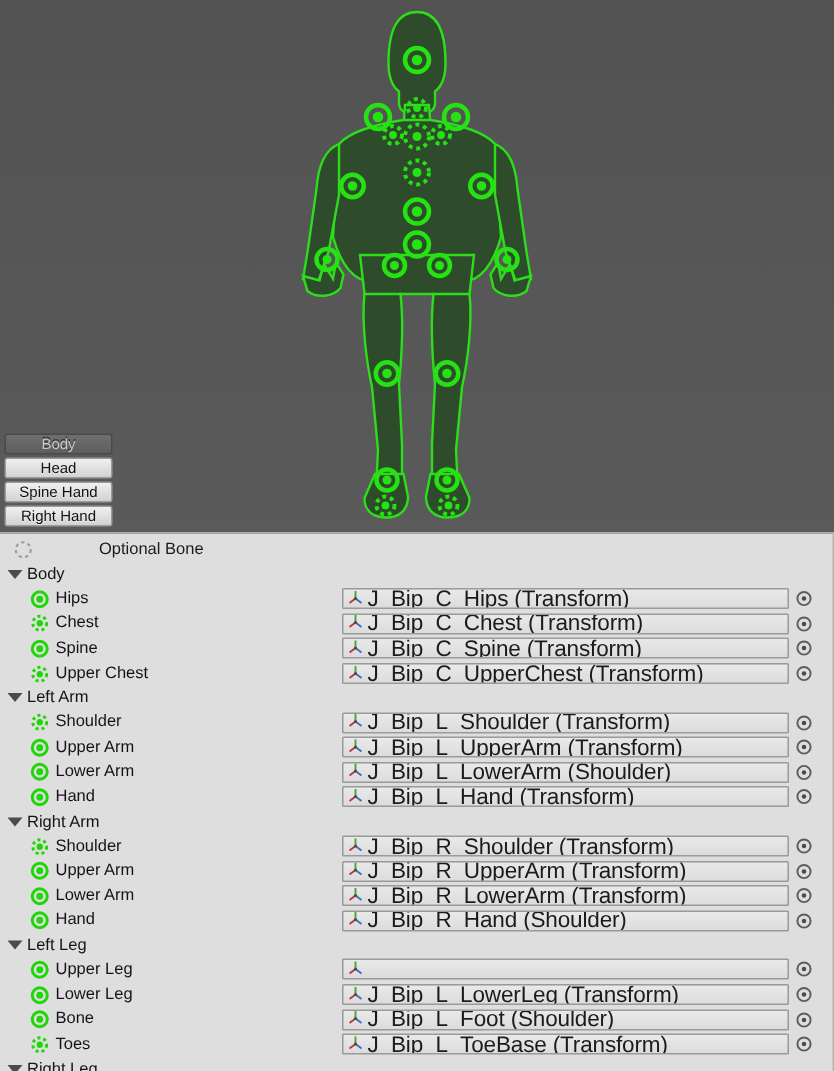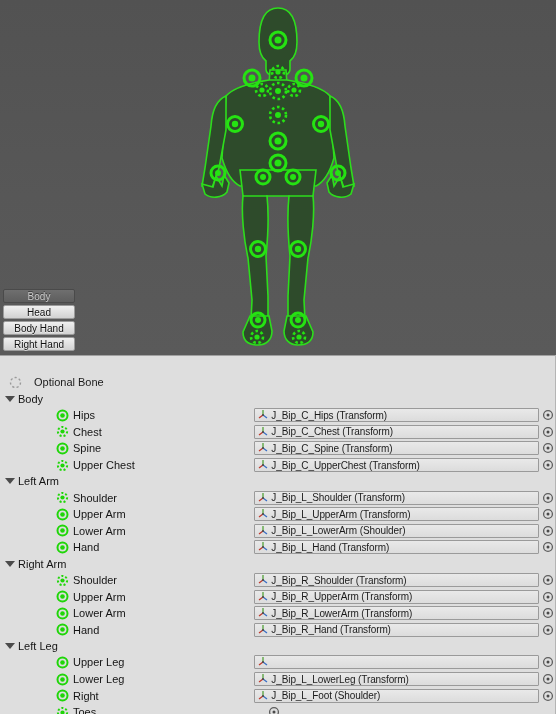--- a/index.html
+++ b/index.html
@@ -48,57 +48,57 @@
     background:#dedede;
     border-top:1px solid #a0a0a0;
     box-sizing:border-box;
     overflow:hidden;
   }
   .panel-edge{
     position:absolute;right:0;top:355px;width:1px;height:359px;background:#b4b4b4;
   }
 
   .legend{
-    display:flex;align-items:center;height:18px;padding-left:9px;margin-top:17px;
+    display:flex;align-items:center;height:18px;padding-left:9px;margin-top:1px;gap:32px;
   }
   .legend .lbl{margin-left:12px;font-size:11px;color:#1b1b1b;}
 
   .group-head{
     display:flex;align-items:center;height:16px;padding-left:5px;
   }
   .tri{
     width:0;height:0;border-left:5px solid transparent;border-right:5px solid transparent;
     border-top:6px solid #4b4b4b;margin-right:3px;
   }
   .group-head .gname{font-size:11px;color:#141414;}
 
   .bone-row{
     position:relative;height:16.6px;display:flex;align-items:center;
   }
   .bone-label{
-    display:flex;align-items:center;width:228px;padding-left:20px;box-sizing:border-box;margin-left:36px;
+    display:flex;align-items:flex-start;width:228px;padding-left:20px;box-sizing:border-box;
   }
   .bone-label .bname{margin-left:4px;font-size:11px;color:#141414;white-space:nowrap;}
 
   
   .dot{width:13px;height:13px;position:relative;flex:0 0 13px;}
   .dot svg{display:block;}
 
   
   .objfield{
     position:relative;width:298px;height:14px;box-sizing:border-box;
     border:1px solid #9a9a9a;
     background:linear-gradient(180deg,#e9e9e9 0%,#dcdcdc 100%);
     display:flex;align-items:center;
     padding-left:2px;
     overflow:hidden;
     border-radius:1px;
   }
   .objfield .txt{
-    font-size:10px;color:#1b1b1b;white-space:nowrap;margin-left:2px;
+    font-size:15px;color:#1b1b1b;white-space:nowrap;margin-left:2px;
     letter-spacing:-0.1px;
   }
   .picker{
     width:16px;height:14px;margin-left:2px;display:flex;align-items:center;justify-content:center;
   }
 </style>
 </head>
 <body>
 
 <div id="root">
@@ -190,21 +190,21 @@
 
       <circle class="jd" cx="257" cy="337" r="6"></circle>
         <circle class="jc" cx="257" cy="337" r="2.6"></circle>
       <circle class="jd" cx="299" cy="337" r="6"></circle>
         <circle class="jc" cx="299" cy="337" r="2.6"></circle>
     </svg>
 
     <div class="tabs">
       <div class="tab active">Body</div>
       <div class="tab">Head</div>
-      <div class="tab">Body Hand</div>
+      <div class="tab">Spine Hand</div>
       <div class="tab">Right Hand</div>
     </div>
   </div>
 
   <div class="panel">
 
     <div class="legend">
       <span class="dot">
         <svg width="13" height="13" viewBox="0 0 13 13">
           <circle cx="6.5" cy="6.5" r="5" fill="none" stroke="#9a9a9a" stroke-width="1.4" stroke-dasharray="2.2 2.2"></circle>
@@ -522,21 +522,21 @@
             </span>
          <span class="bname">Hand</span>
        </div>
        <div class="objfield">
          <span><svg width="12" height="12" viewBox="0 0 12 12">
   <path d="M6 7 L6 2" stroke="#53a13a" stroke-width="1.3" fill="none"></path>
   <path d="M6 7 L2 10" stroke="#c0392b" stroke-width="1.3" fill="none"></path>
   <path d="M6 7 L10 10" stroke="#3a6fc4" stroke-width="1.3" fill="none"></path>
   <circle cx="6" cy="7" r="1" fill="#4a4a4a"></circle>
               </svg></span>
-         <span class="txt">J_Bip_R_Hand (Transform)</span>
+         <span class="txt">J_Bip_R_Hand (Shoulder)</span>
        </div>
        <span class="picker">
             <svg width="12" height="12" viewBox="0 0 12 12">
   <circle cx="6" cy="6" r="4.4" fill="none" stroke="#5d5d5d" stroke-width="1.3"></circle>
   <circle cx="6" cy="6" r="1.5" fill="#4a4a4a"></circle>
             </svg>
           </span>
         </div>
         <div class="group-head">
           <span class="tri"></span>
@@ -594,21 +594,21 @@
           </span>
         </div>
         <div class="bone-row">
           <div class="bone-label">
          <span class="dot">
               <svg width="13" height="13" viewBox="0 0 13 13">
   <circle cx="6.5" cy="6.5" r="5" fill="none" stroke="#1fd608" stroke-width="2"></circle>
   <circle cx="6.5" cy="6.5" r="2.3" fill="#1fd608"></circle>
               </svg>
             </span>
-         <span class="bname">Right</span>
+         <span class="bname">Bone</span>
        </div>
        <div class="objfield">
          <span><svg width="12" height="12" viewBox="0 0 12 12">
   <path d="M6 7 L6 2" stroke="#53a13a" stroke-width="1.3" fill="none"></path>
   <path d="M6 7 L2 10" stroke="#c0392b" stroke-width="1.3" fill="none"></path>
   <path d="M6 7 L10 10" stroke="#3a6fc4" stroke-width="1.3" fill="none"></path>
   <circle cx="6" cy="7" r="1" fill="#4a4a4a"></circle>
               </svg></span>
          <span class="txt">J_Bip_L_Foot (Shoulder)</span>
        </div>
@@ -621,20 +621,29 @@
         </div>
         <div class="bone-row">
           <div class="bone-label">
          <span class="dot">
               <svg width="13" height="13" viewBox="0 0 13 13">
   <circle cx="6.5" cy="6.5" r="4.6" fill="none" stroke="#1fd608" stroke-width="2" stroke-dasharray="2 2"></circle>
   <circle cx="6.5" cy="6.5" r="2.1" fill="#1fd608"></circle>
               </svg>
             </span>
          <span class="bname">Toes</span>
+       </div>
+       <div class="objfield">
+         <span><svg width="12" height="12" viewBox="0 0 12 12">
+  <path d="M6 7 L6 2" stroke="#53a13a" stroke-width="1.3" fill="none"></path>
+  <path d="M6 7 L2 10" stroke="#c0392b" stroke-width="1.3" fill="none"></path>
+  <path d="M6 7 L10 10" stroke="#3a6fc4" stroke-width="1.3" fill="none"></path>
+  <circle cx="6" cy="7" r="1" fill="#4a4a4a"></circle>
+              </svg></span>
+         <span class="txt">J_Bip_L_ToeBase (Transform)</span>
        </div>
        <span class="picker">
             <svg width="12" height="12" viewBox="0 0 12 12">
   <circle cx="6" cy="6" r="4.4" fill="none" stroke="#5d5d5d" stroke-width="1.3"></circle>
   <circle cx="6" cy="6" r="1.5" fill="#4a4a4a"></circle>
             </svg>
           </span>
         </div>
         <div class="group-head">
           <span class="tri"></span>

